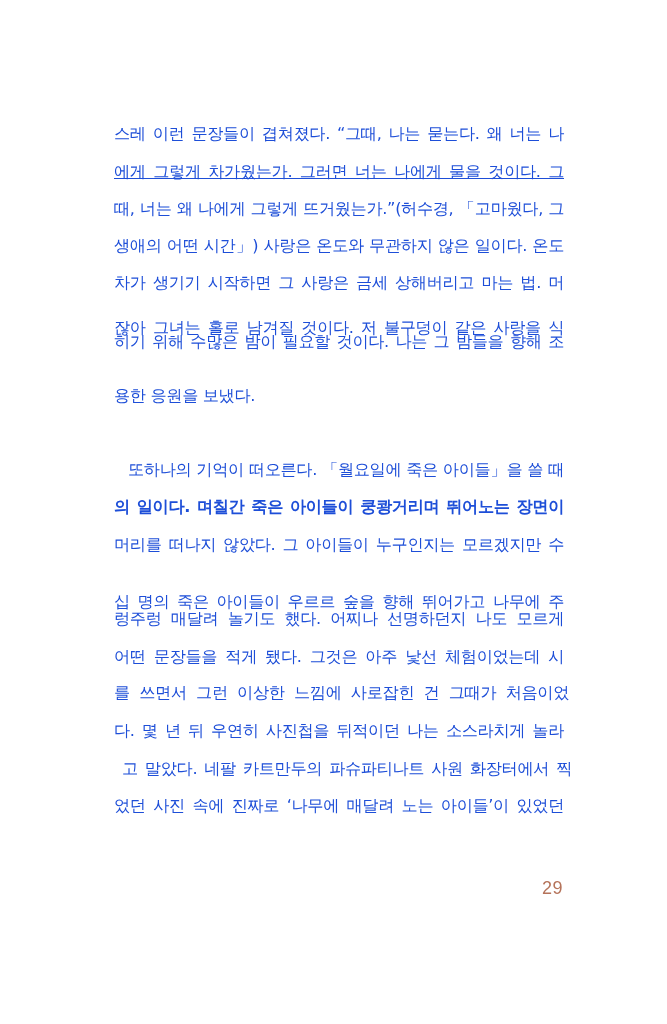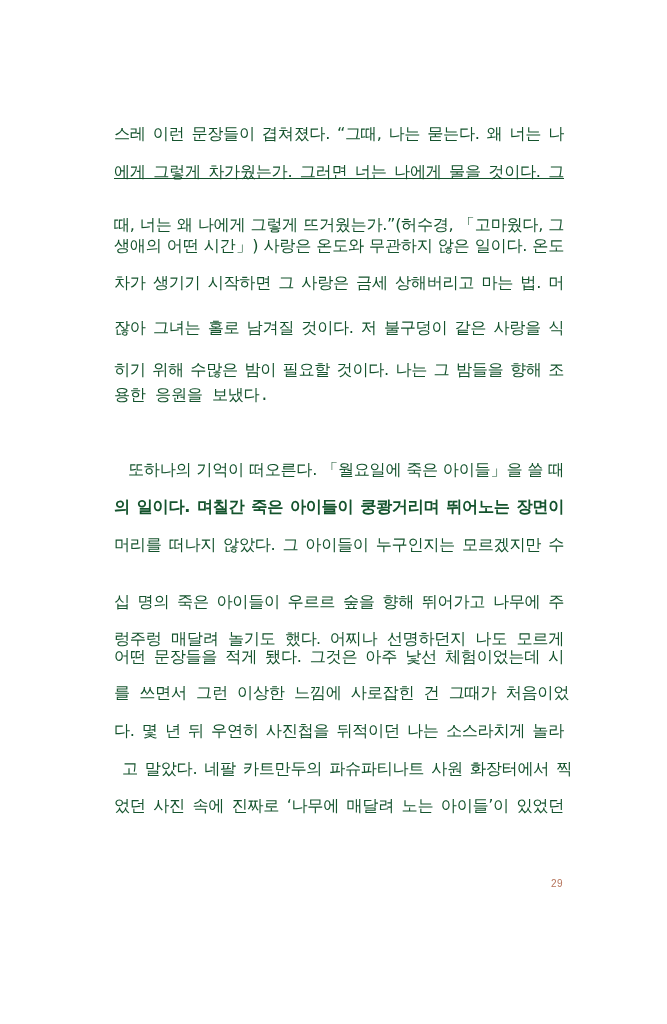--- a/index.html
+++ b/index.html
@@ -31,62 +31,61 @@
       position: absolute;
       left: 0;
       width: 450px;
       height: 28px;
       line-height: 28px;
       font-size: 16.2px;
       white-space: nowrap;
       letter-spacing: -0.35px;
       text-align: justify;
       text-align-last: justify;
-      color: #14532d;
+      color: #1d4ed8;
     }
     .line.last {
       text-align-last: left;
-      font-family: Liberation Mono, monospace;
     }
     .line.indent {
       left: 14px;
       width: 436px;
     }
     .page-number {
       position: absolute;
       right: 104px;
       top: 878px;
       font-family: "Liberation Sans", sans-serif;
-      font-size: 10px;
+      font-size: 18px;
       color: #b5735a;
       letter-spacing: 0.5px;
     }
   </style>
 </head>
 <body>
 
 <div class="page">
 
   <div class="text-block" style="top:0;">
     <div class="line" style="top:120px;">스레 이런 문장들이 겹쳐졌다. “그때, 나는 묻는다. 왜 너는 나</div>
     <div class="line" style="top:158px;text-decoration:underline;">에게 그렇게 차가웠는가. 그러면 너는 나에게 물을 것이다. 그</div>
-    <div class="line" style="top:195px;margin-top:16px;">때, 너는 왜 나에게 그렇게 뜨거웠는가.”(허수경, 「고마웠다, 그</div>
+    <div class="line" style="top:195px;">때, 너는 왜 나에게 그렇게 뜨거웠는가.”(허수경, 「고마웠다, 그</div>
     <div class="line" style="top:232px;">생애의 어떤 시간」) 사랑은 온도와 무관하지 않은 일이다. 온도</div>
     <div class="line" style="top:269px;">차가 생기기 시작하면 그 사랑은 금세 상해버리고 마는 법. 머</div>
     <div class="line" style="top:314px;">잖아 그녀는 홀로 남겨질 것이다. 저 불구덩이 같은 사랑을 식</div>
-    <div class="line" style="top:356px;">히기 위해 수많은 밤이 필요할 것이다. 나는 그 밤들을 향해 조</div>
+    <div class="line" style="top:328px;">히기 위해 수많은 밤이 필요할 것이다. 나는 그 밤들을 향해 조</div>
     <div class="line last" style="top:382px;">용한 응원을 보냈다.</div>
   </div>
 
   <div class="text-block" style="top:0;">
     <div class="line indent" style="top:456px;">또하나의 기억이 떠오른다. 「월요일에 죽은 아이들」을 쓸 때</div>
     <div class="line" style="top:493px;font-weight:bold;">의 일이다. 며칠간 죽은 아이들이 쿵쾅거리며 뛰어노는 장면이</div>
     <div class="line" style="top:531px;">머리를 떠나지 않았다. 그 아이들이 누구인지는 모르겠지만 수</div>
     <div class="line" style="top:588px;">십 명의 죽은 아이들이 우르르 숲을 향해 뛰어가고 나무에 주</div>
-    <div class="line" style="top:625px;font-family:Liberation Serif, serif;">렁주렁 매달려 놀기도 했다. 어찌나 선명하던지 나도 모르게</div>
+    <div class="line" style="top:605px;">렁주렁 매달려 놀기도 했다. 어찌나 선명하던지 나도 모르게</div>
     <div class="line" style="top:643px;">어떤 문장들을 적게 됐다. 그것은 아주 낯선 체험이었는데 시</div>
     <div class="line" style="top:680px;font-family:Liberation Mono, monospace;">를 쓰면서 그런 이상한 느낌에 사로잡힌 건 그때가 처음이었</div>
     <div class="line" style="top:717px;">다. 몇 년 뒤 우연히 사진첩을 뒤적이던 나는 소스라치게 놀라</div>
     <div class="line" style="top:755px;margin-left:8px;">고 말았다. 네팔 카트만두의 파슈파티나트 사원 화장터에서 찍</div>
     <div class="line" style="top:792px;">었던 사진 속에 진짜로 ‘나무에 매달려 노는 아이들’이 있었던</div>
   </div>
 
   <div class="page-number">29</div>
 </div>
 

